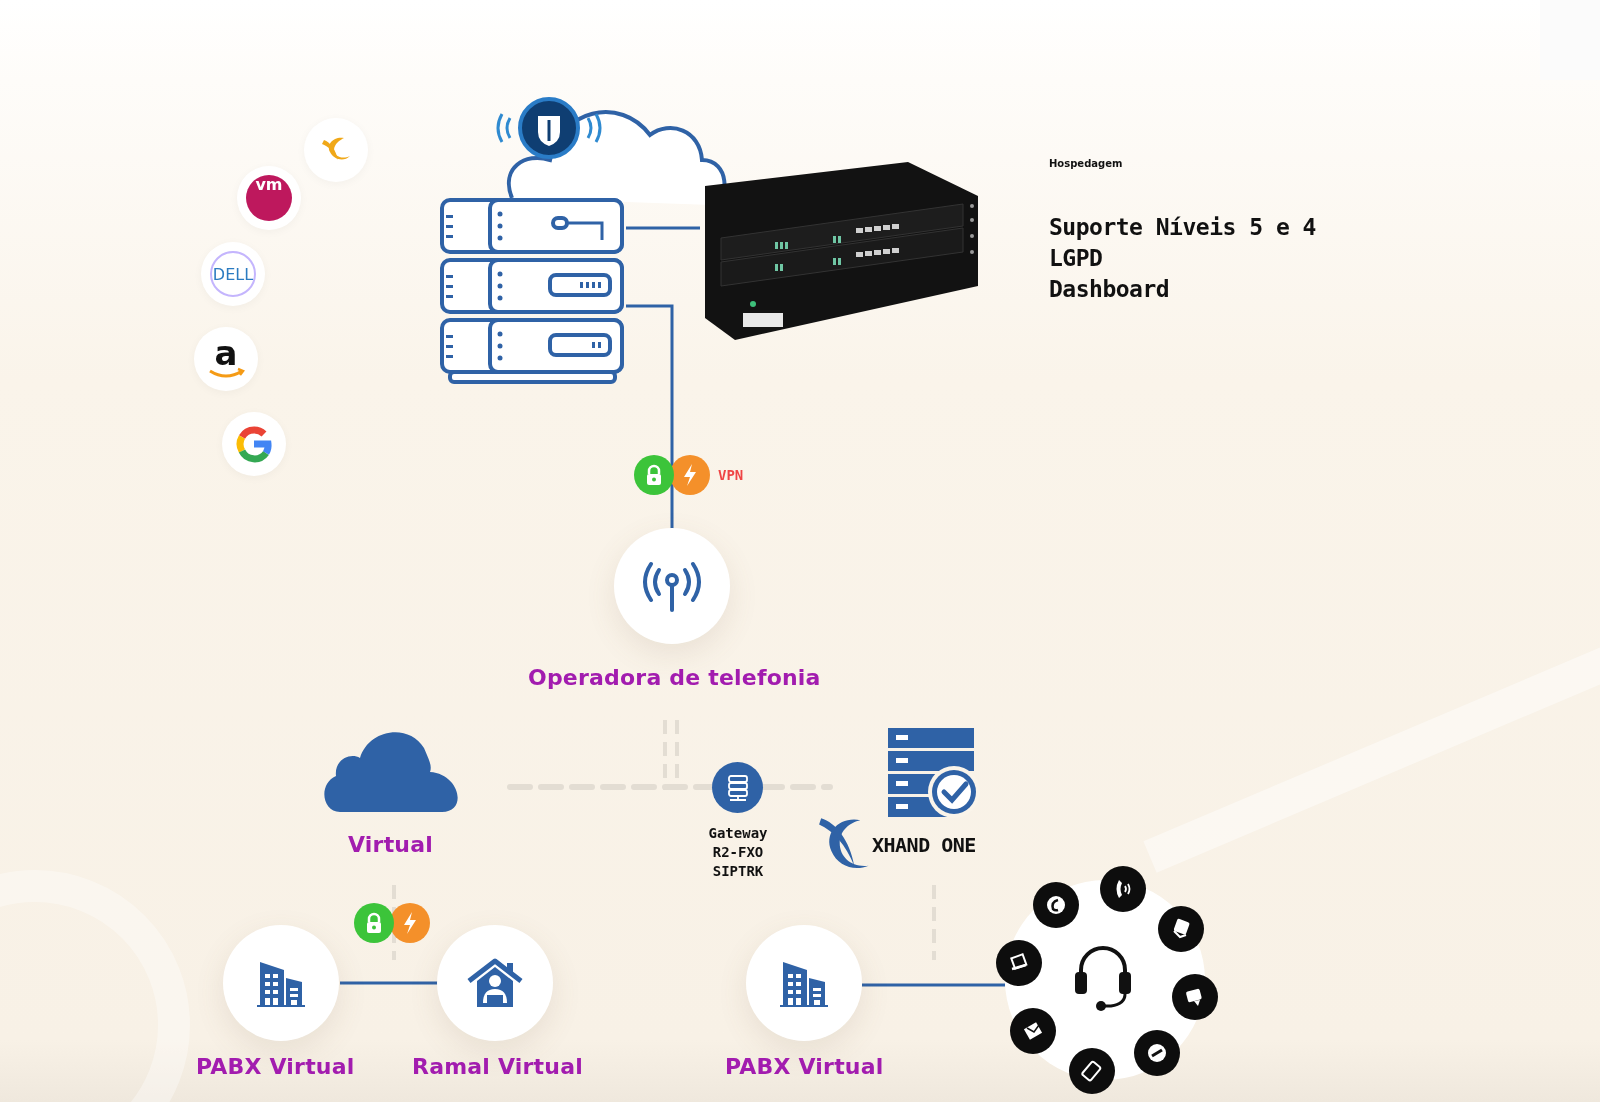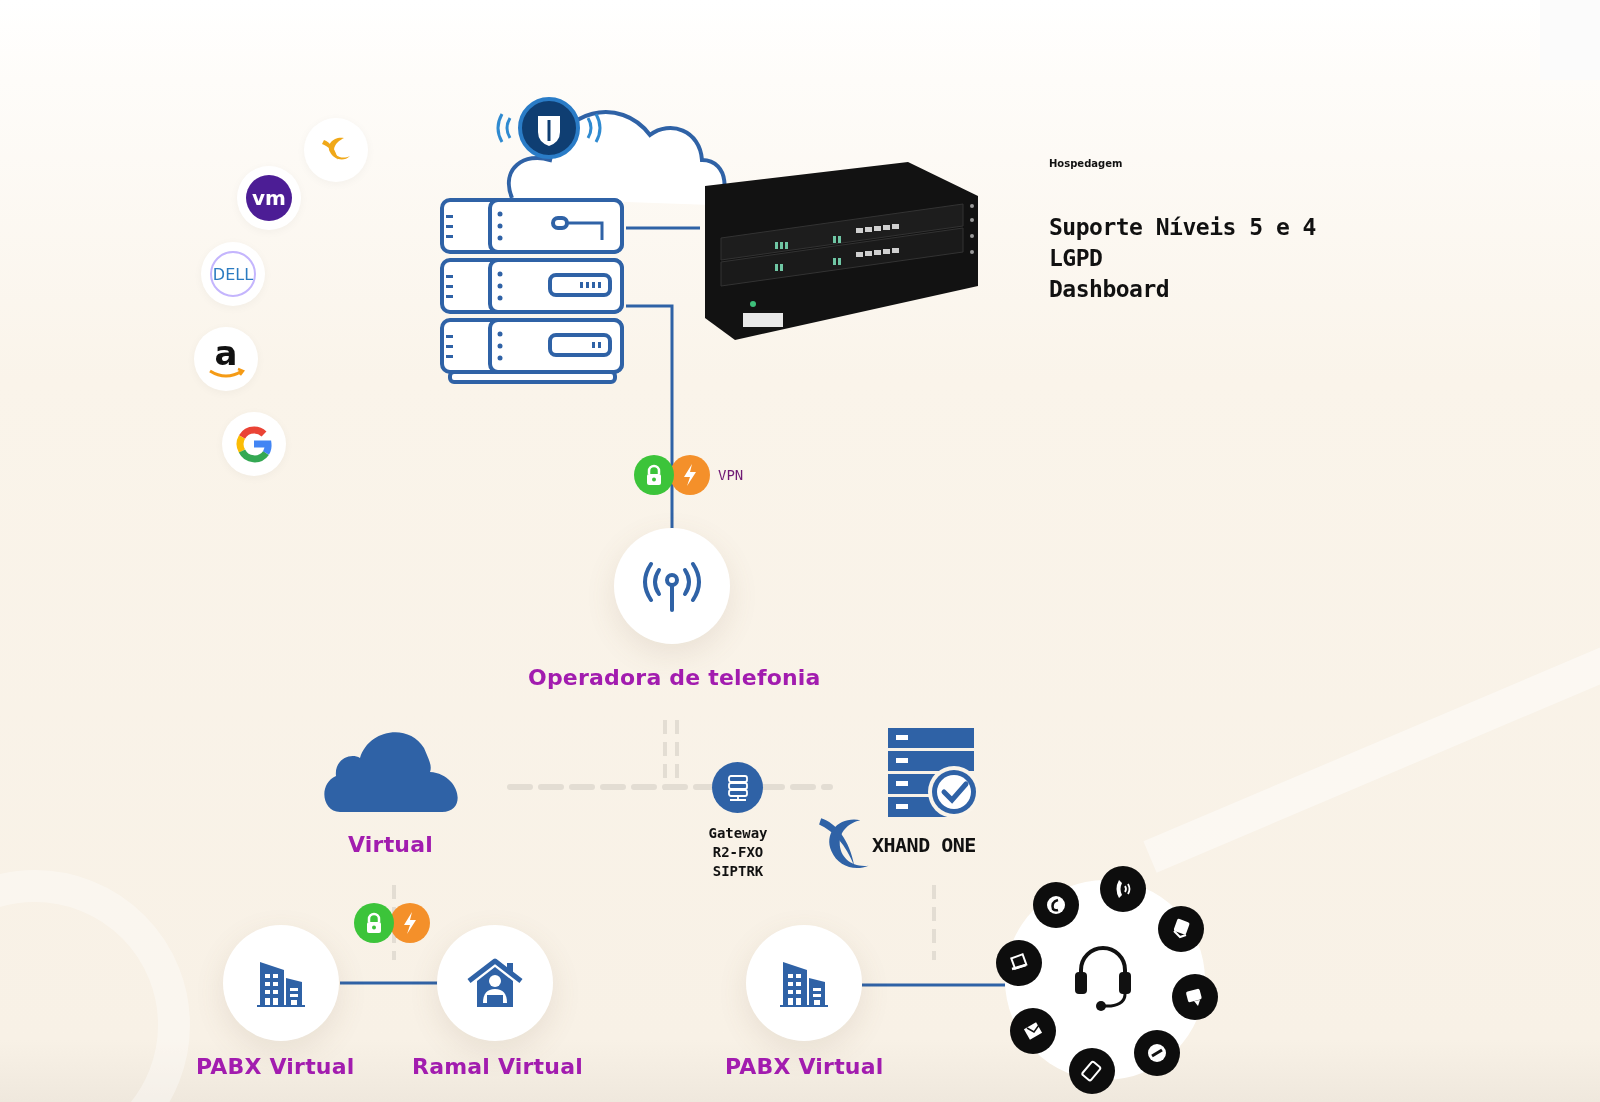--- a/index.html
+++ b/index.html
@@ -36,21 +36,21 @@
   .mono-title { font-family: "DejaVu Sans Mono", monospace; font-weight: bold; color: #111; white-space: nowrap; }
 
   .host-caption { position: absolute; left: 1049px; top: 158px; font-size: 10px; font-weight: bold; color: #111; }
   .host-list { position: absolute; left: 1049px; top: 212px; list-style: none; }
   .host-list li { font-size: 23px; line-height: 31px; font-weight: bold; font-family: "DejaVu Sans Mono", monospace; color: #111; letter-spacing: -0.5px; }
 
   .badge-pair { position: absolute; display: flex; align-items: center; }
   .badge { width: 40px; height: 40px; border-radius: 50%; display: flex; align-items: center; justify-content: center; }
   .badge.green { background: #3cc43a; position: relative; z-index: 2; }
   .badge.orange { background: #f4902a; margin-left: -4px; }
-  .vpn-label { font-size: 14px; font-weight: normal; margin-left: 8px; color: #701a75; }
+  .vpn-label { font-size: 14px; font-weight: bold; margin-left: 8px; color: #ef4444; }
 
   .gateway-label { position: absolute; left: 688px; top: 824px; width: 100px; text-align: center; font-size: 14px; font-weight: bold; line-height: 19px; font-family: "DejaVu Sans Mono", monospace; color: #111; }
 
   .contact-wheel { position: absolute; left: 1005px; top: 880px; width: 200px; height: 200px; border-radius: 50%; background: #ffffff; }
   .ch-icon { position: absolute; width: 46px; height: 46px; border-radius: 50%; background: #0d0d0d; display: flex; align-items: center; justify-content: center; }
 </style>
 </head>
 <body>
 
 <div class="stage">
@@ -177,21 +177,21 @@
     <li>Dashboard</li>
   </ul>
 
   <div class="logo-bubble" style="left:304px;top:118px">
     <svg width="40" height="40" viewBox="0 0 40 40">
       <path d="M28 8 C18 6 10 14 14 22 C18 30 28 32 34 26 C26 30 18 26 18 20 C18 14 24 10 28 8Z" fill="#f0a818"></path>
       <path d="M8 10 C14 12 20 20 22 30 C18 22 12 16 6 14Z" fill="#f0a818"></path>
     </svg>
   </div>
   <div class="logo-bubble" style="left:237px;top:166px">
-    <div style="width:46px;height:46px;border-radius:50%;background:#4c1d95;color:#fff;font-weight:bold;font-size:20px;display:flex;align-items:center;justify-content:center;">
+    <div style="width:46px;height:46px;border-radius:50%;background:#be185d;color:#fff;font-weight:bold;font-size:16px;display:flex;align-items:flex-start;justify-content:center;">
       <span>vm</span>
     </div>
   </div>
   <div class="logo-bubble" style="left:201px;top:242px">
     <div style="width:46px;height:46px;border-radius:50%;border:2px solid #c4b5fd;color:#2b7bc1;font-weight:normal;font-size:16px;display:flex;align-items:center;justify-content:center;">
       <span>DELL</span>
     </div>
   </div>
   <div class="logo-bubble" style="left:194px;top:327px">
     <svg width="44" height="48" viewBox="0 0 44 48">

